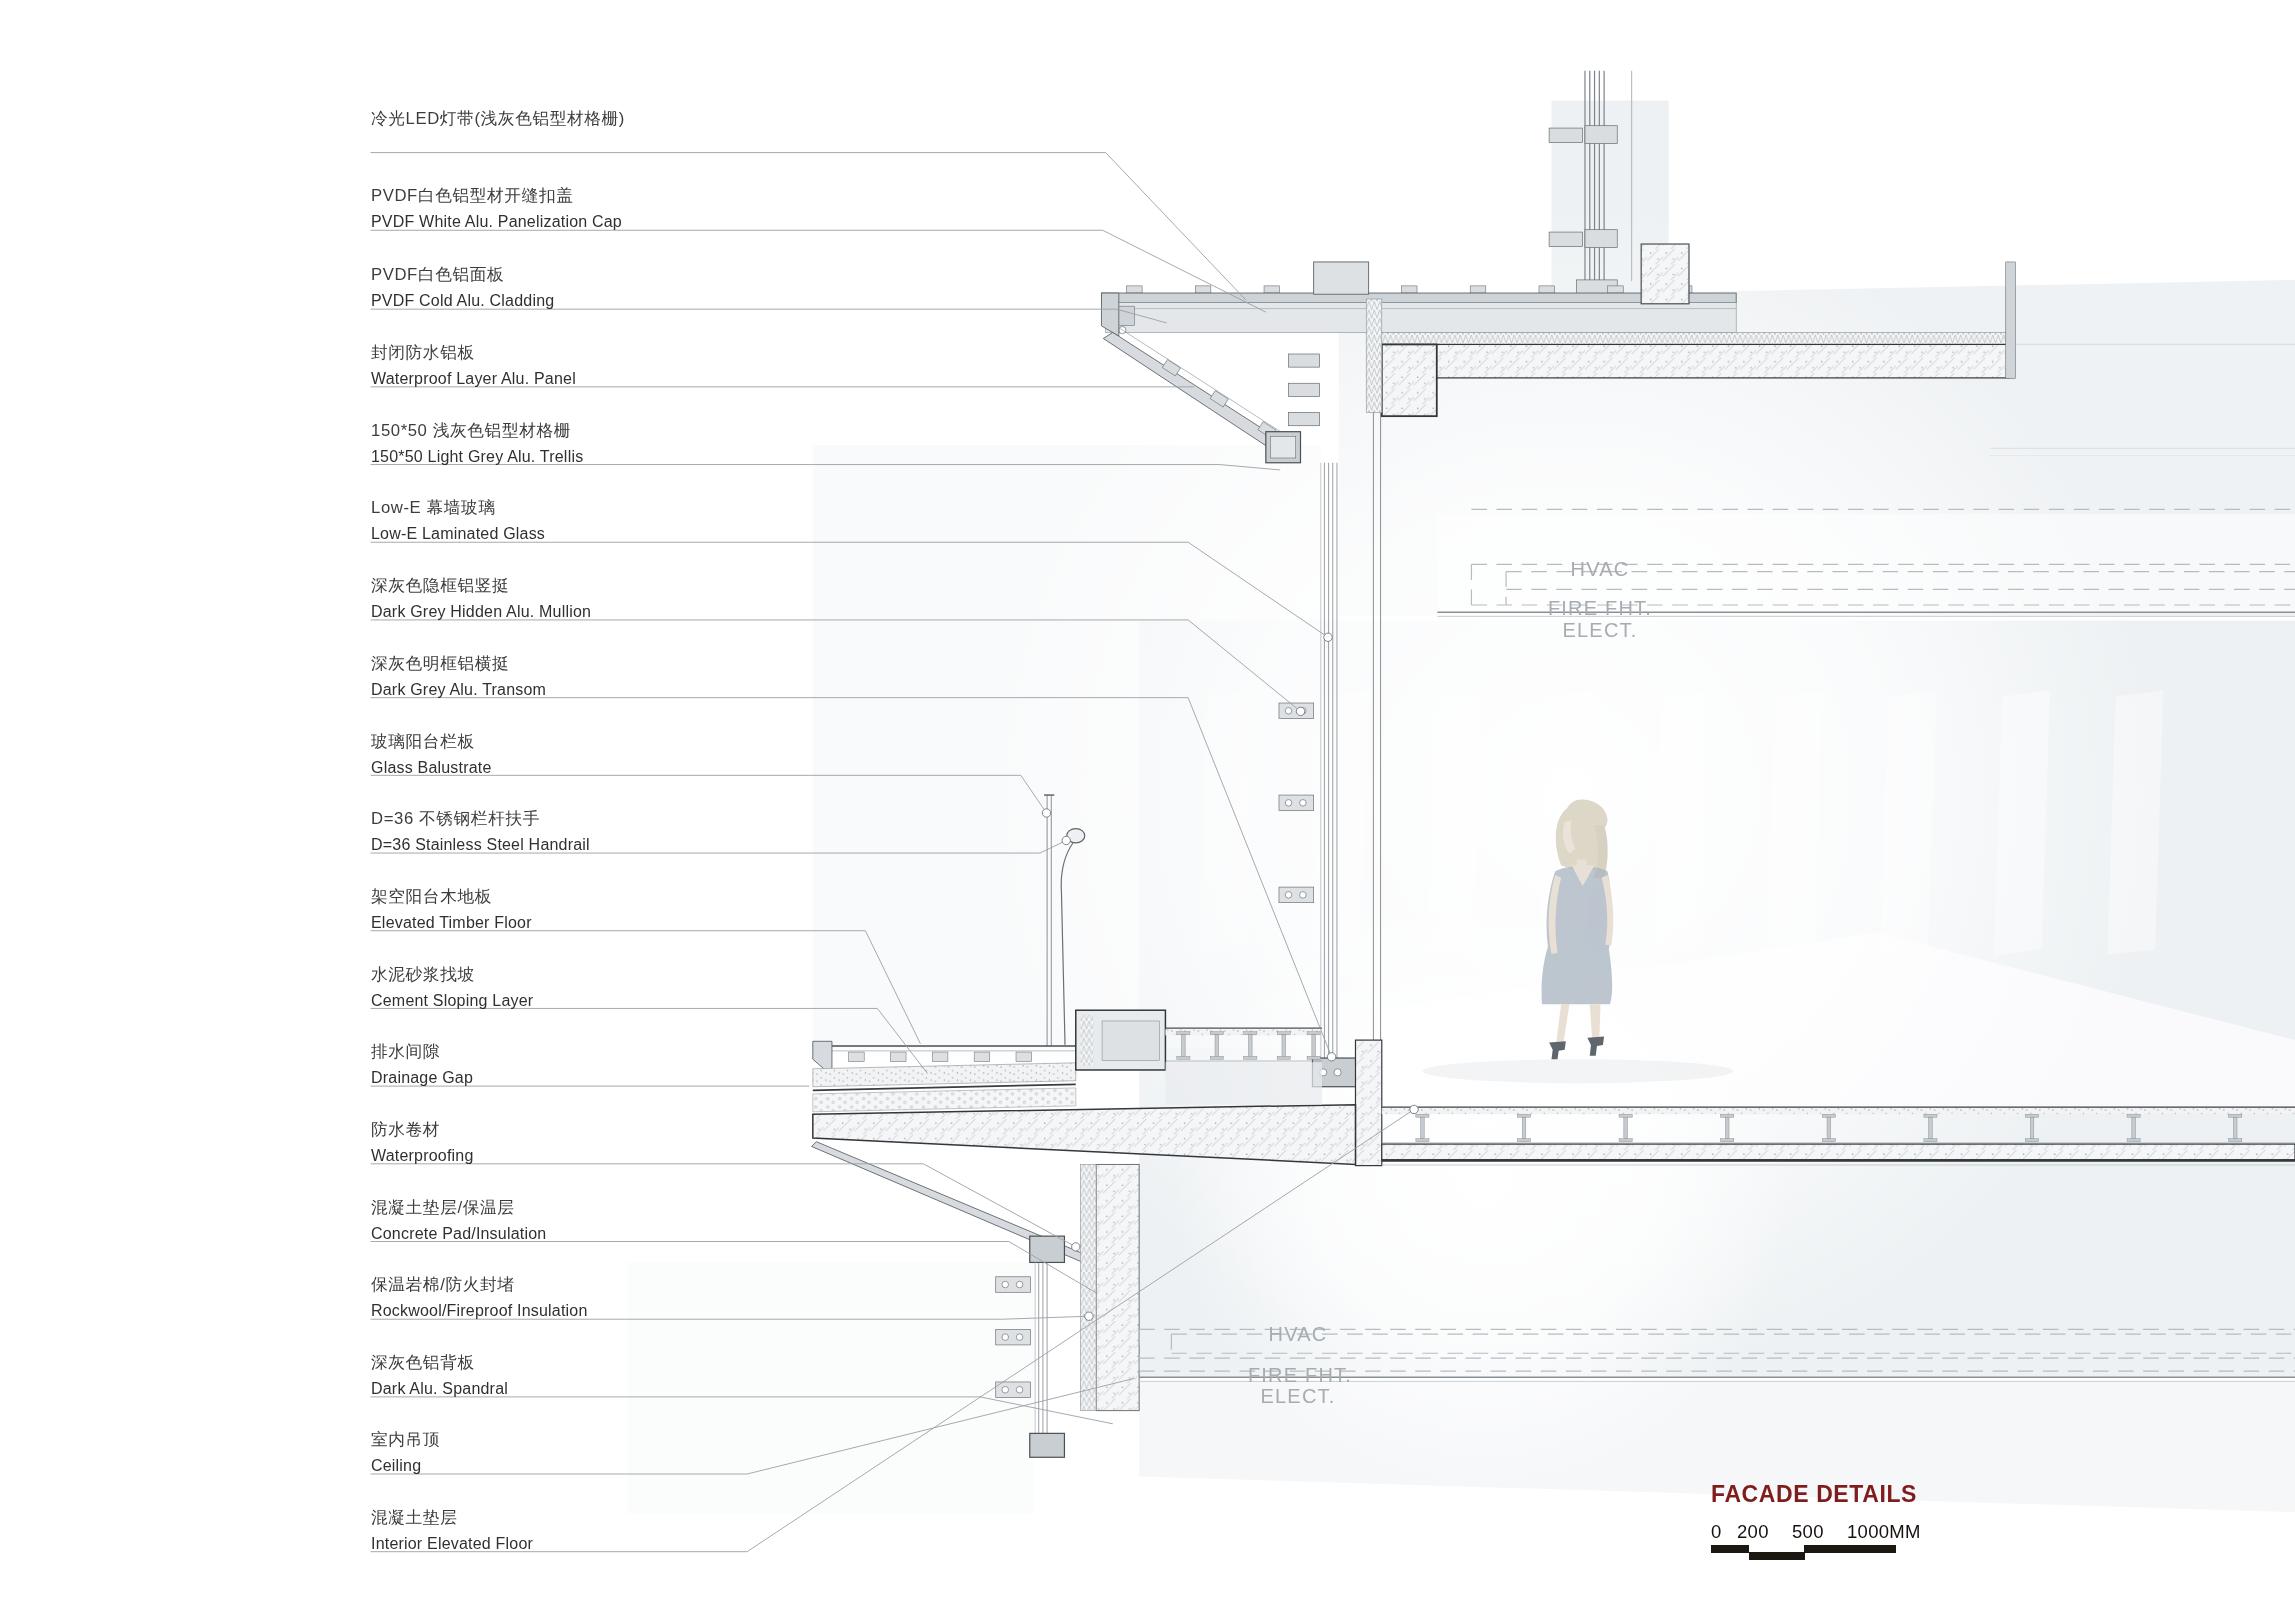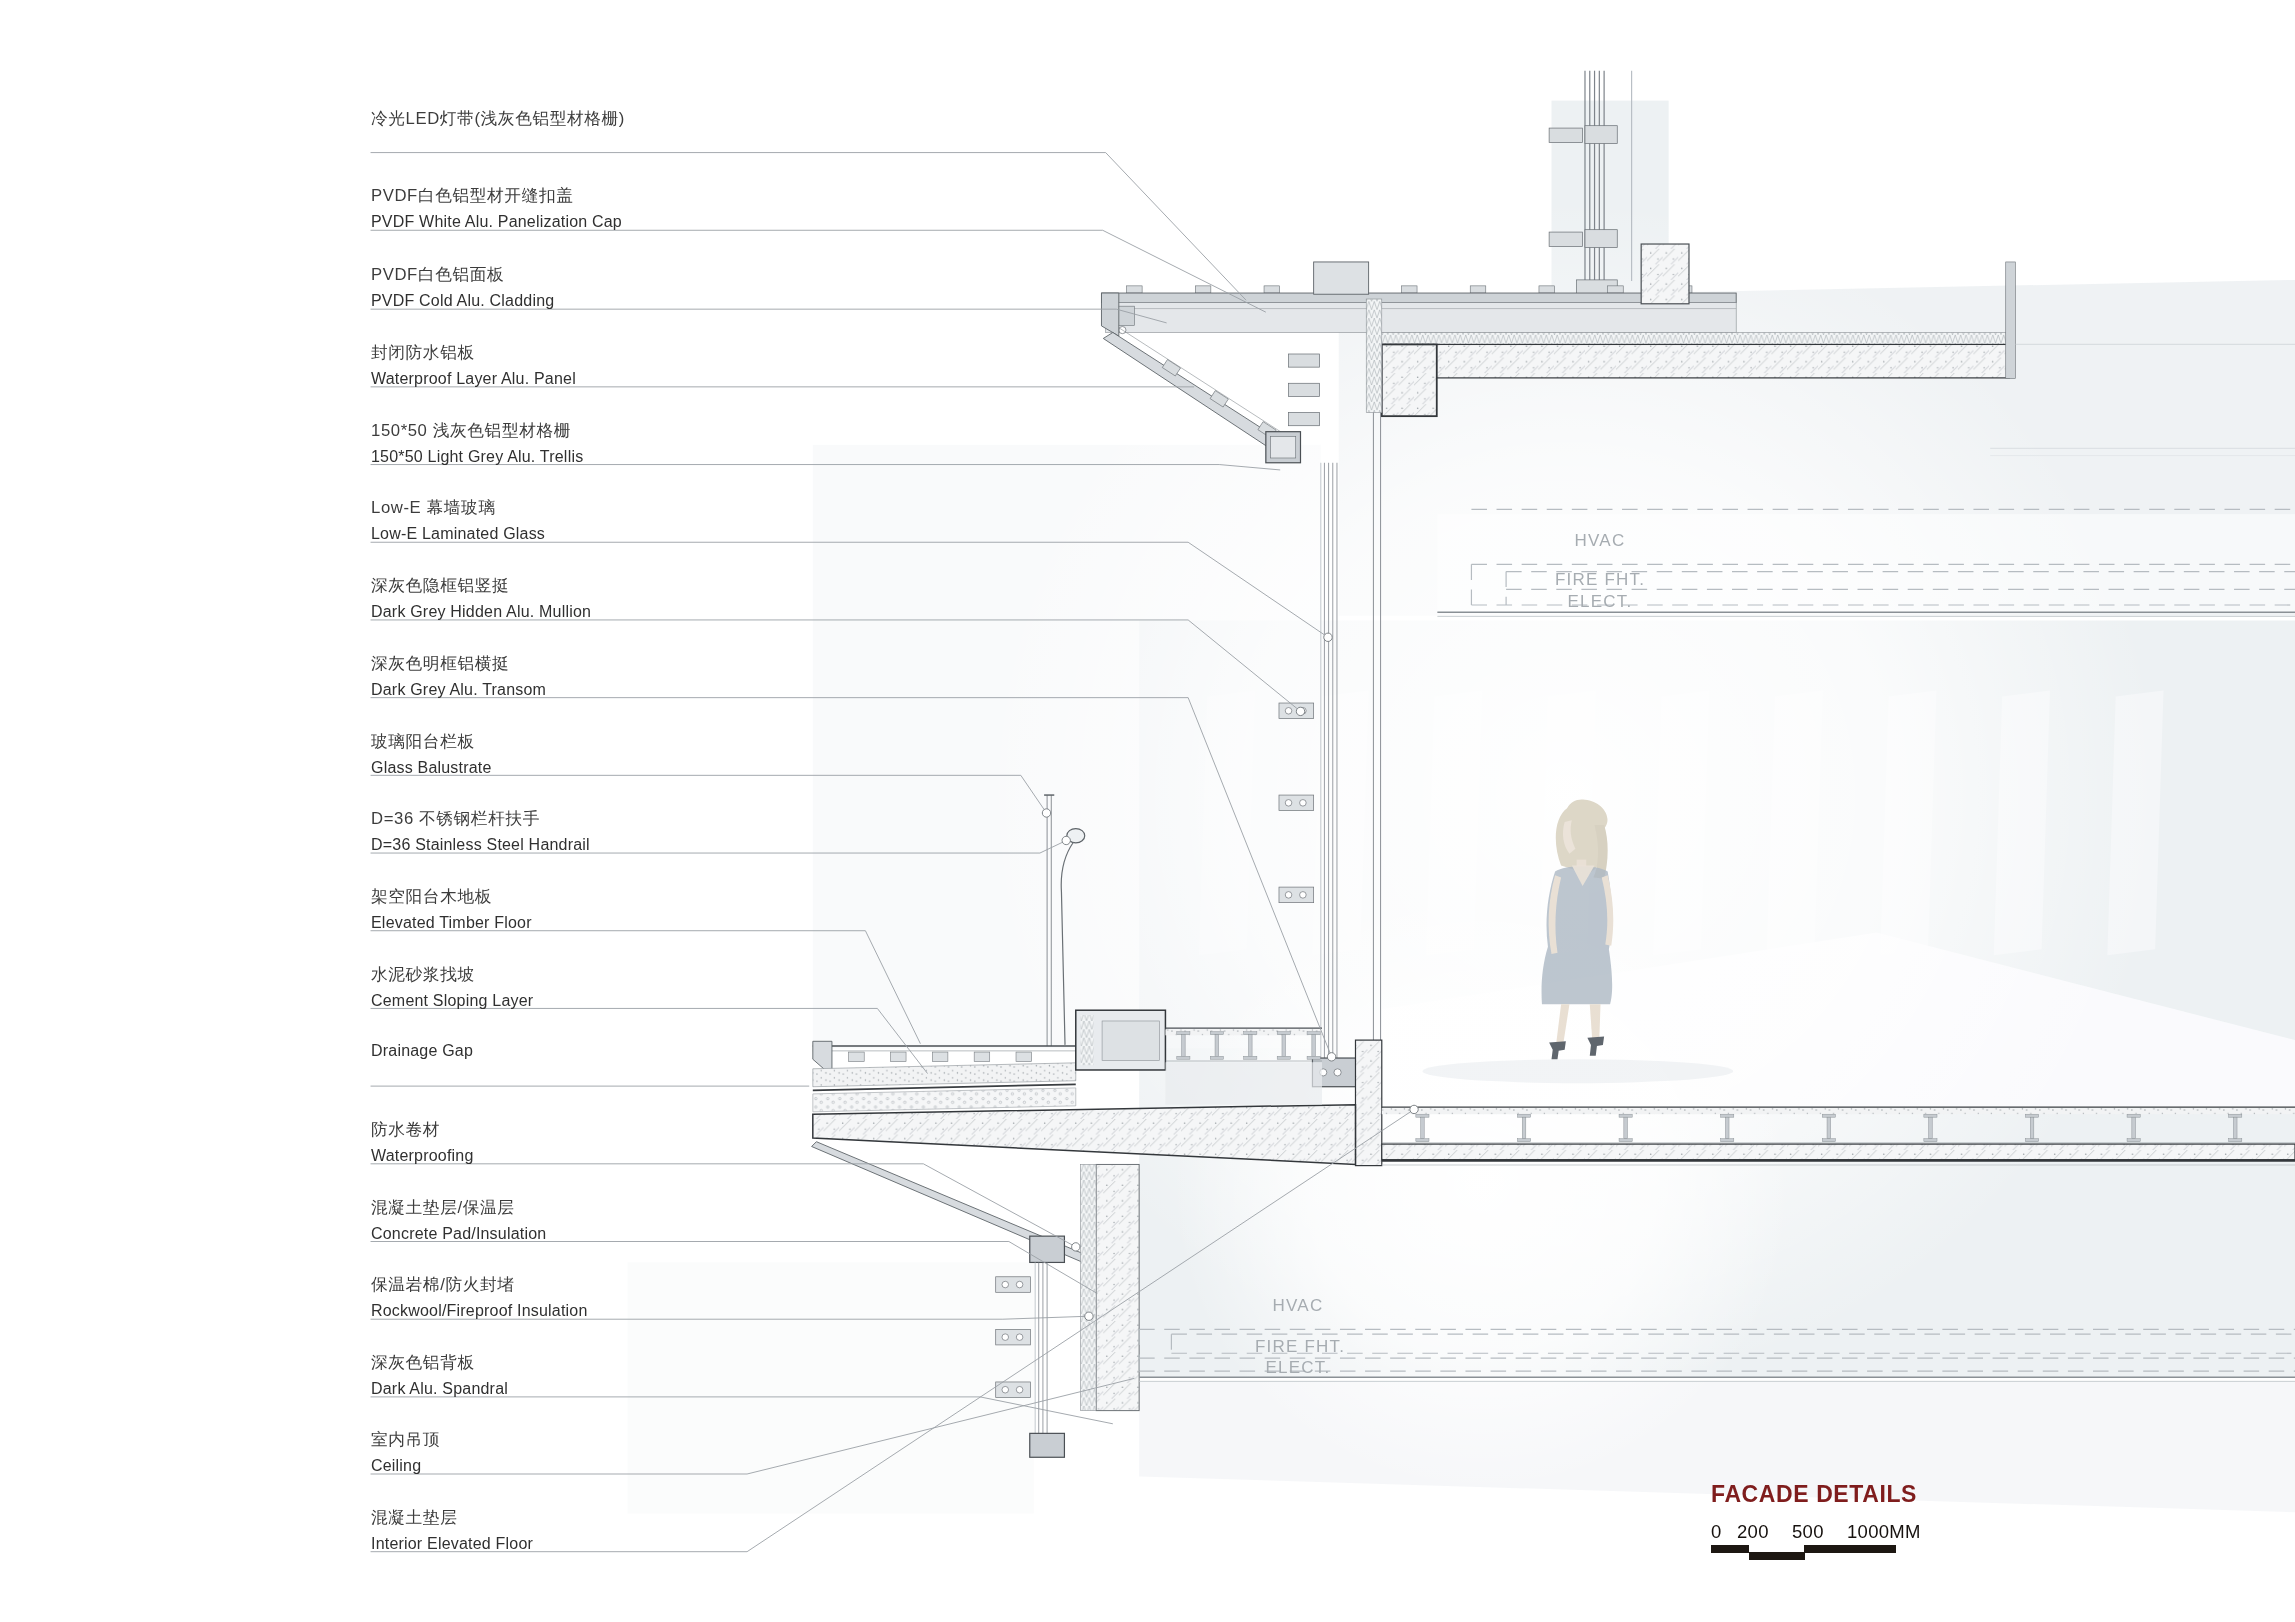--- a/index.html
+++ b/index.html
@@ -3,21 +3,21 @@
 <meta charset="utf-8">
 <style>
   html,body{margin:0;padding:0;background:#ffffff;}
   body{width:2295px;height:1623px;position:relative;overflow:hidden;
        font-family:"Liberation Sans","DejaVu Sans",sans-serif;color:#3a3a3a;}
   #stage{position:absolute;inset:0;}
   svg.drawing{position:absolute;left:0;top:0;width:2295px;height:1623px;}
   .mat-label{position:absolute;left:371px;width:598px;}
   .mat-label .zh{display:block;font-size:16.7px;line-height:27px;letter-spacing:0.6px;color:#3c3c3c;}
   .mat-label .en{display:block;font-size:16px;line-height:26px;letter-spacing:0.2px;color:#303030;}
-  .zone-note{position:absolute;transform:translateX(-50%);font-size:17px;letter-spacing:1.2px;color:#a6acb1;white-space:nowrap;}
+  .zone-note{position:absolute;transform:translateX(-50%);font-size:20px;letter-spacing:1.2px;color:#a6acb1;white-space:nowrap;margin-top:27px;}
   .sheet-title{position:absolute;left:1711px;top:1481px;font-size:23px;font-weight:bold;letter-spacing:0.6px;color:#7f1d1d;}
   .tick{position:absolute;font-size:18.5px;color:#17120f;letter-spacing:0.3px;}
   .bar{position:absolute;height:7.8px;background:#1d1712;}
 </style>
 </head>
 <body>
 
 <div id="stage">
 
 <svg class="drawing" viewBox="0 0 3840 2715">
@@ -362,20 +362,21 @@
     </div>
   <div class="mat-label" style="top:883px">
       <span class="zh">架空阳台木地板</span>
       <span class="en">Elevated Timber Floor</span>
     </div>
   <div class="mat-label" style="top:961px">
       <span class="zh">水泥砂浆找坡</span>
       <span class="en">Cement Sloping Layer</span>
     </div>
   <div class="mat-label" style="top:1038px">
+      <span class="zh">排水间隙</span>
       <span class="en">Drainage Gap</span>
     </div>
   <div class="mat-label" style="top:1116px">
       <span class="zh">防水卷材</span>
       <span class="en">Waterproofing</span>
     </div>
   <div class="mat-label" style="top:1194px">
       <span class="zh">混凝土垫层/保温层</span>
       <span class="en">Concrete Pad/Insulation</span>
     </div>

